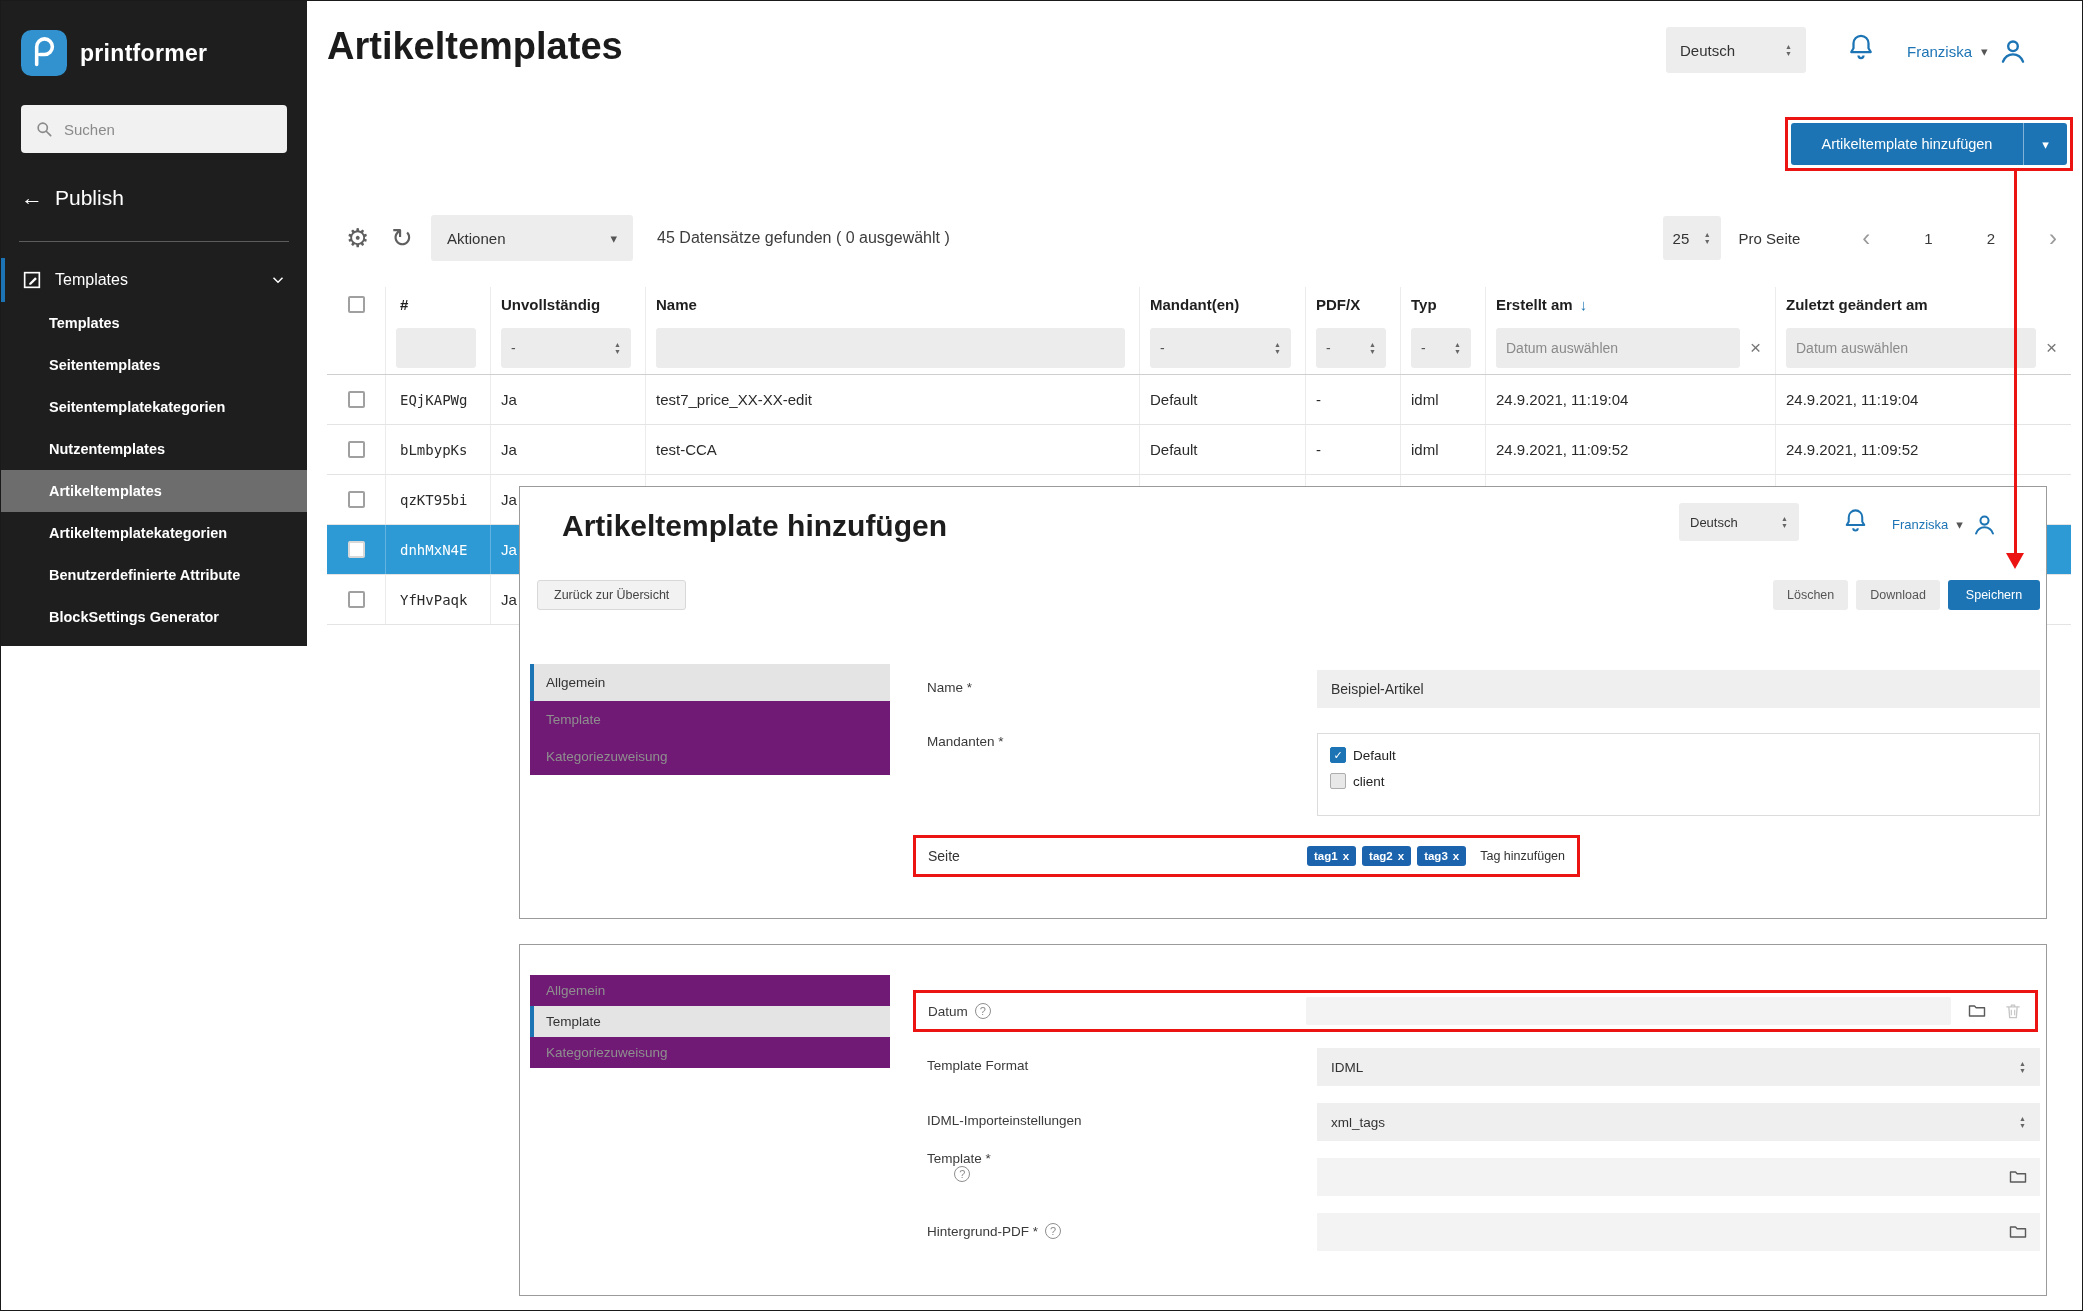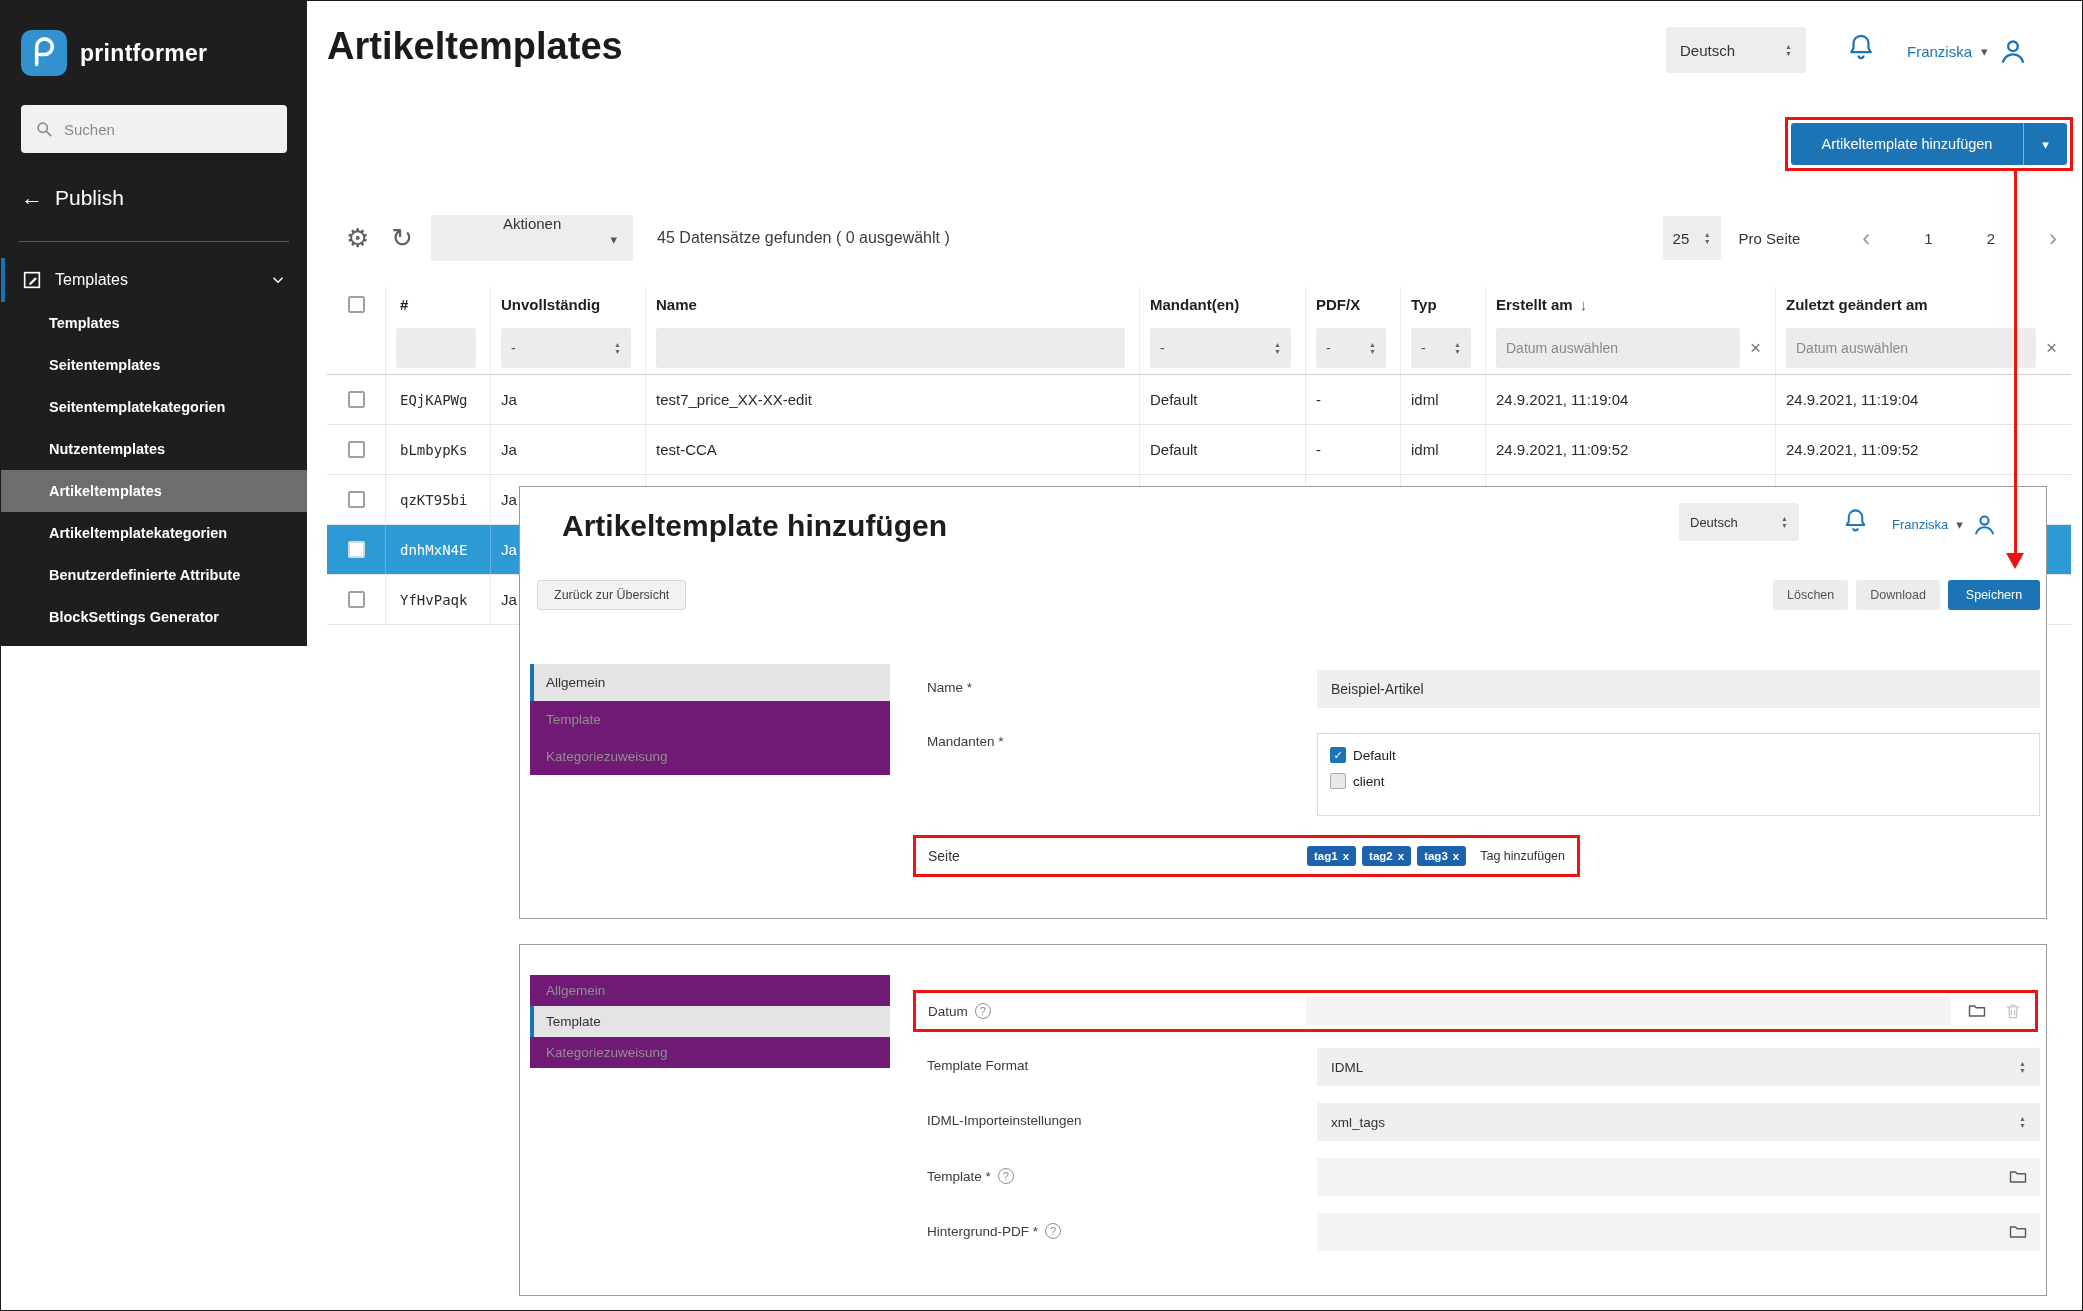--- a/index.html
+++ b/index.html
@@ -54,21 +54,21 @@
   .add-btn { width:276px; height:42px; display:flex; align-items:center; font-size:14.5px; }
   .add-btn .add-label { flex:1; text-align:center; }
   .add-btn .caret-seg { width:44px; align-self:stretch; display:flex; align-items:center;
                         justify-content:center; border-left:1px solid rgba(255,255,255,.45); font-size:13px; }
 
   
   .toolbar { position:absolute; left:326px; top:213px; width:1744px; height:48px;
              display:flex; align-items:center; padding:0 14px 0 19px; }
   .tb-icon { font-size:26px; color:#5f5f5f; cursor:pointer; line-height:1; }
   .tb-icon + .tb-icon { margin-left:22px; }
-  .actions { margin-left:18px; width:202px; height:46px; padding:0 16px; font-size:15px; cursor:pointer;flex-direction:column; }
+  .actions { margin-left:18px; width:202px; height:46px; padding:0 16px; font-size:15px; cursor:pointer; }
   .actions .caret { margin-left:auto; color:#555; font-size:13px; }
   .results { margin-left:24px; font-size:16px; color:#3d3d3d; }
   .tb-right { margin-left:auto; display:flex; align-items:center; }
   .perpage { width:58px; height:44px; padding:0 10px; font-size:15px; cursor:pointer; }
   .perpage-label { margin-left:18px; font-size:15px; color:#333; }
   .pager { display:flex; align-items:center; gap:54px; margin-left:62px; }
   .pg-chevron { font-size:24px; color:#9a9a9a; cursor:pointer; line-height:1; }
   .pg-num { font-size:15px; color:#3a3a3a; cursor:pointer; }
 
   
@@ -525,21 +525,21 @@
         </span>
     </div>
     <span class="d-label" style="top:168px;">IDML-Importeinstellungen</span>
     <div class="d-select" style="top:158px;">
       <span>xml_tags</span>
       <span class="spinner">
           <i>▲</i>
           <i>▼</i>
         </span>
     </div>
-    <span class="d-label" style="top:223px;">
+    <span class="d-label" style="top:206px;flex-direction:column;">
       <span>Template *</span>
       <span class="q">?</span>
     </span>
     <div class="d-file" style="top:213px;">
       <span class="file-icon">
         <svg width="20" height="20" viewBox="0 0 24 24">
             <path d="M3 6h6l2 2h10v10H3z" fill="none" stroke="currentColor" stroke-width="1.7" stroke-linejoin="round"></path>
           </svg>
       </span>
     </div>

